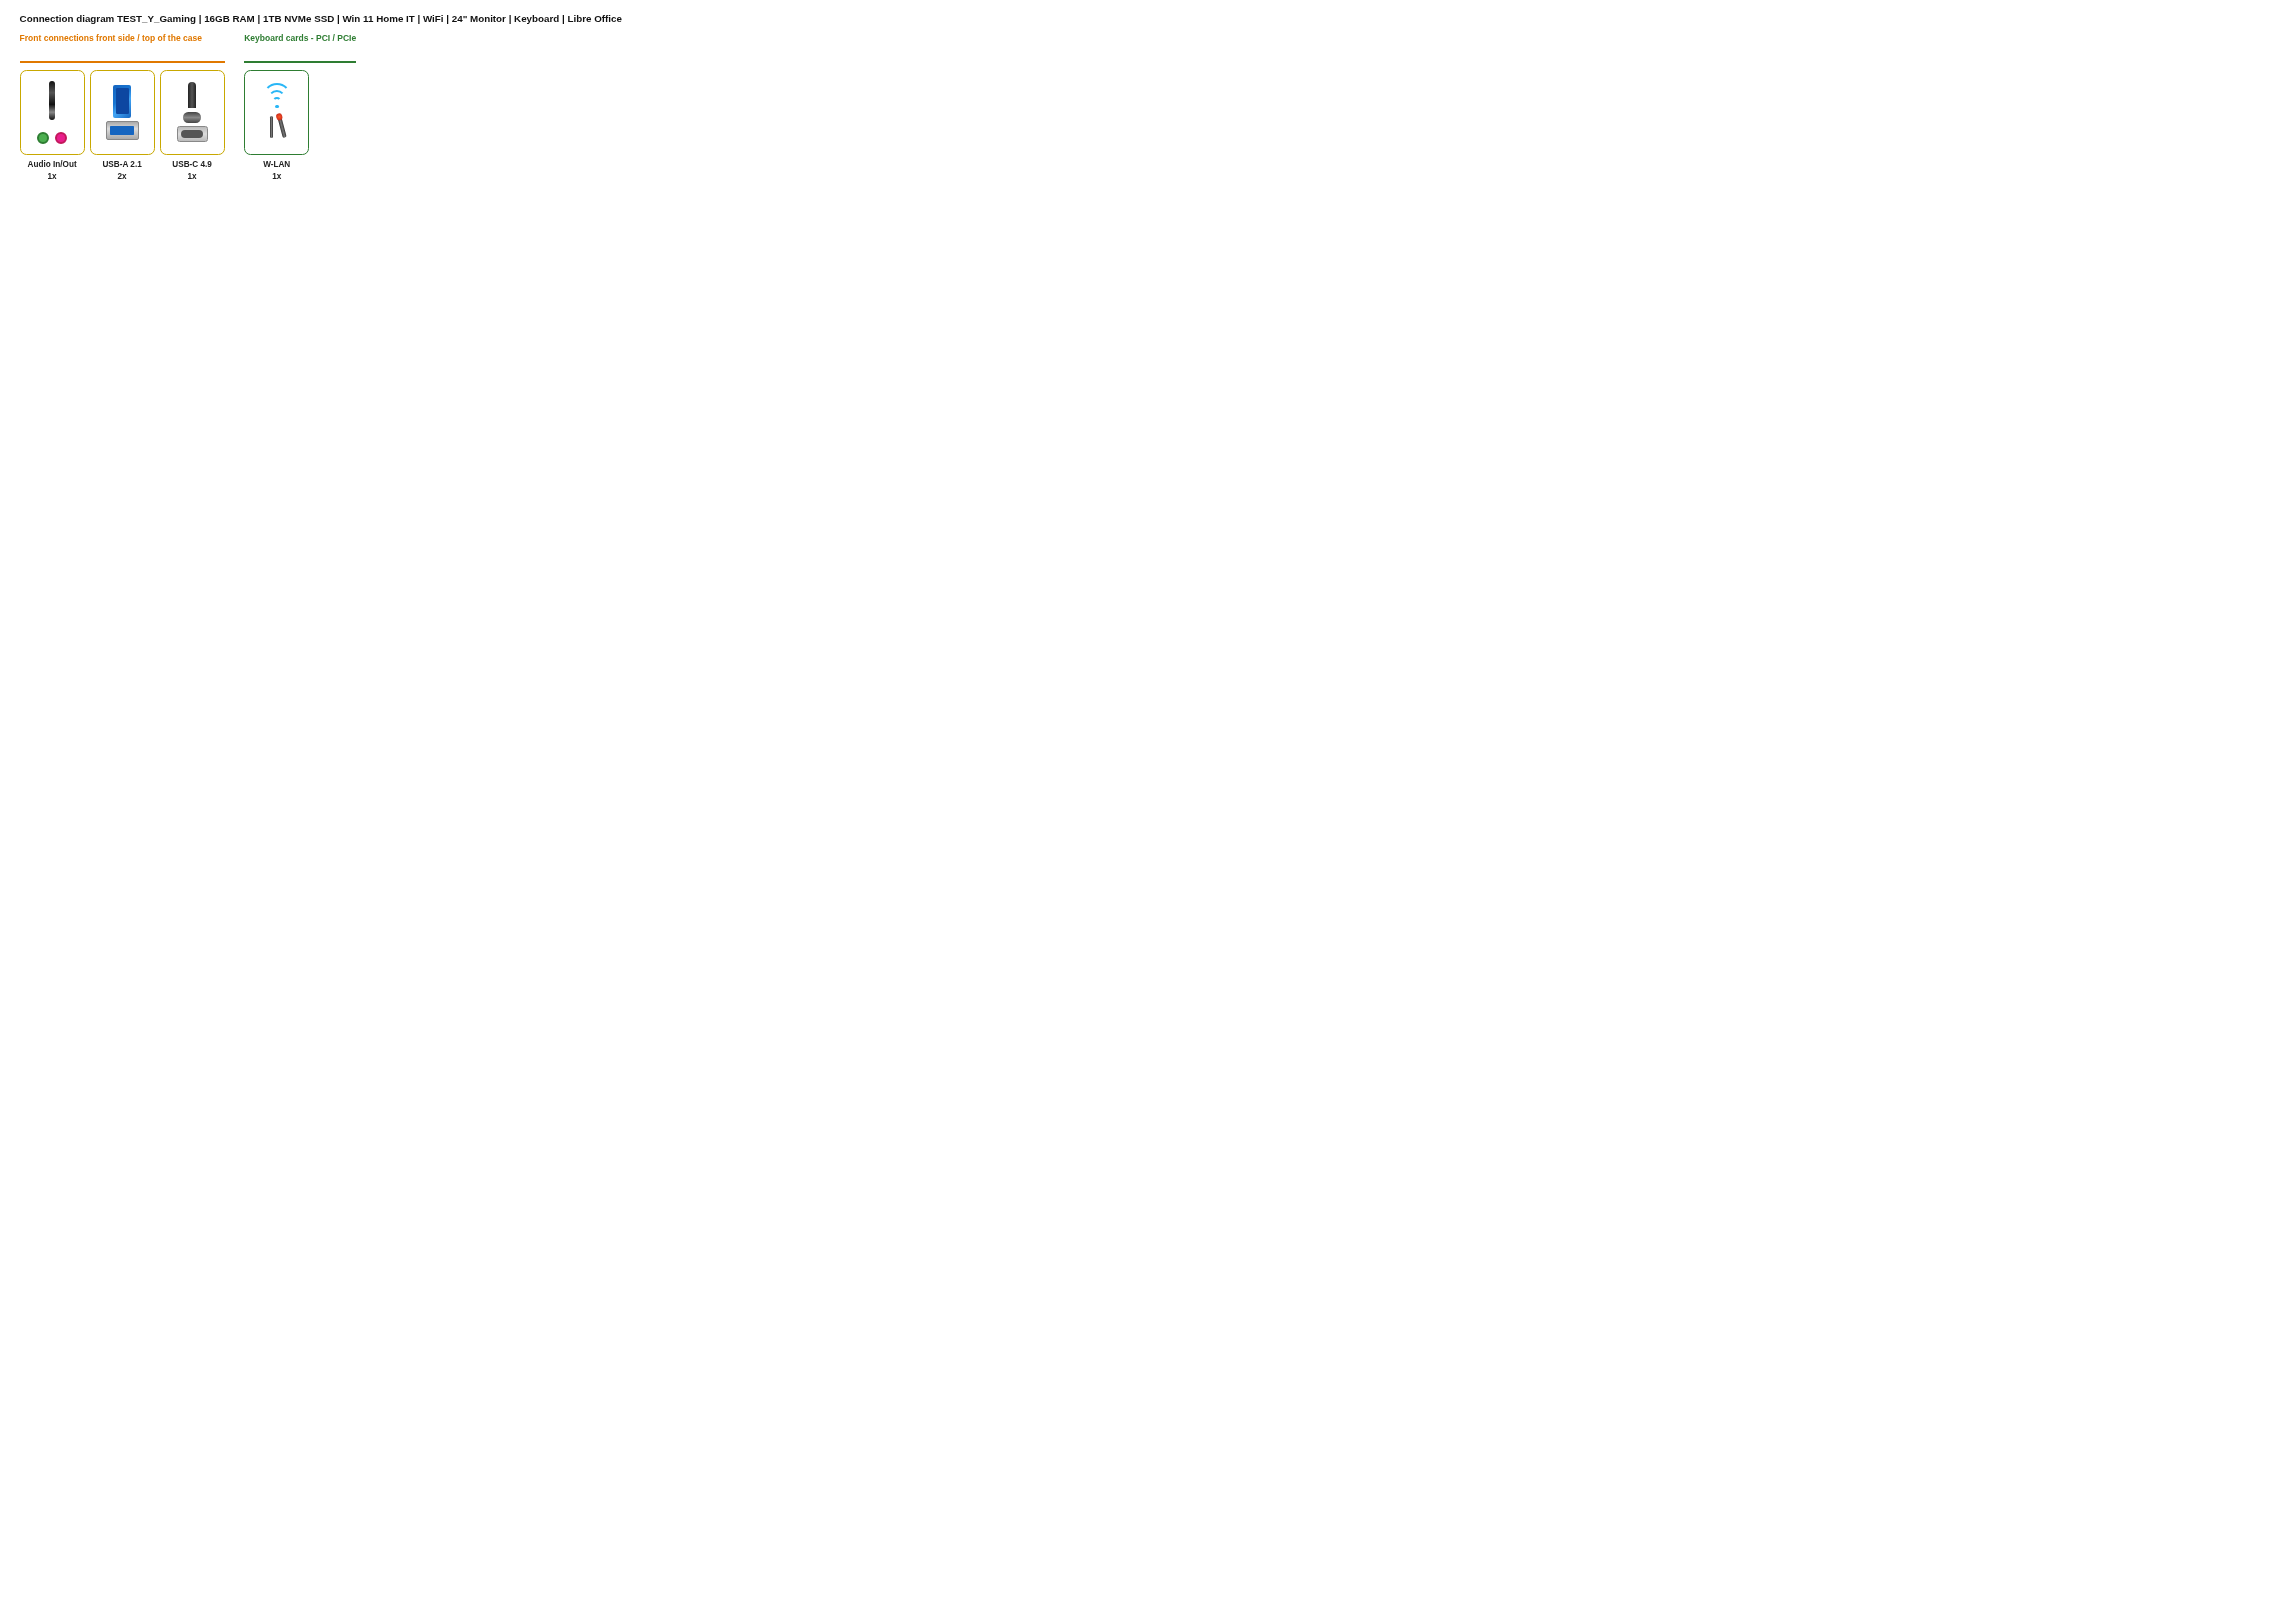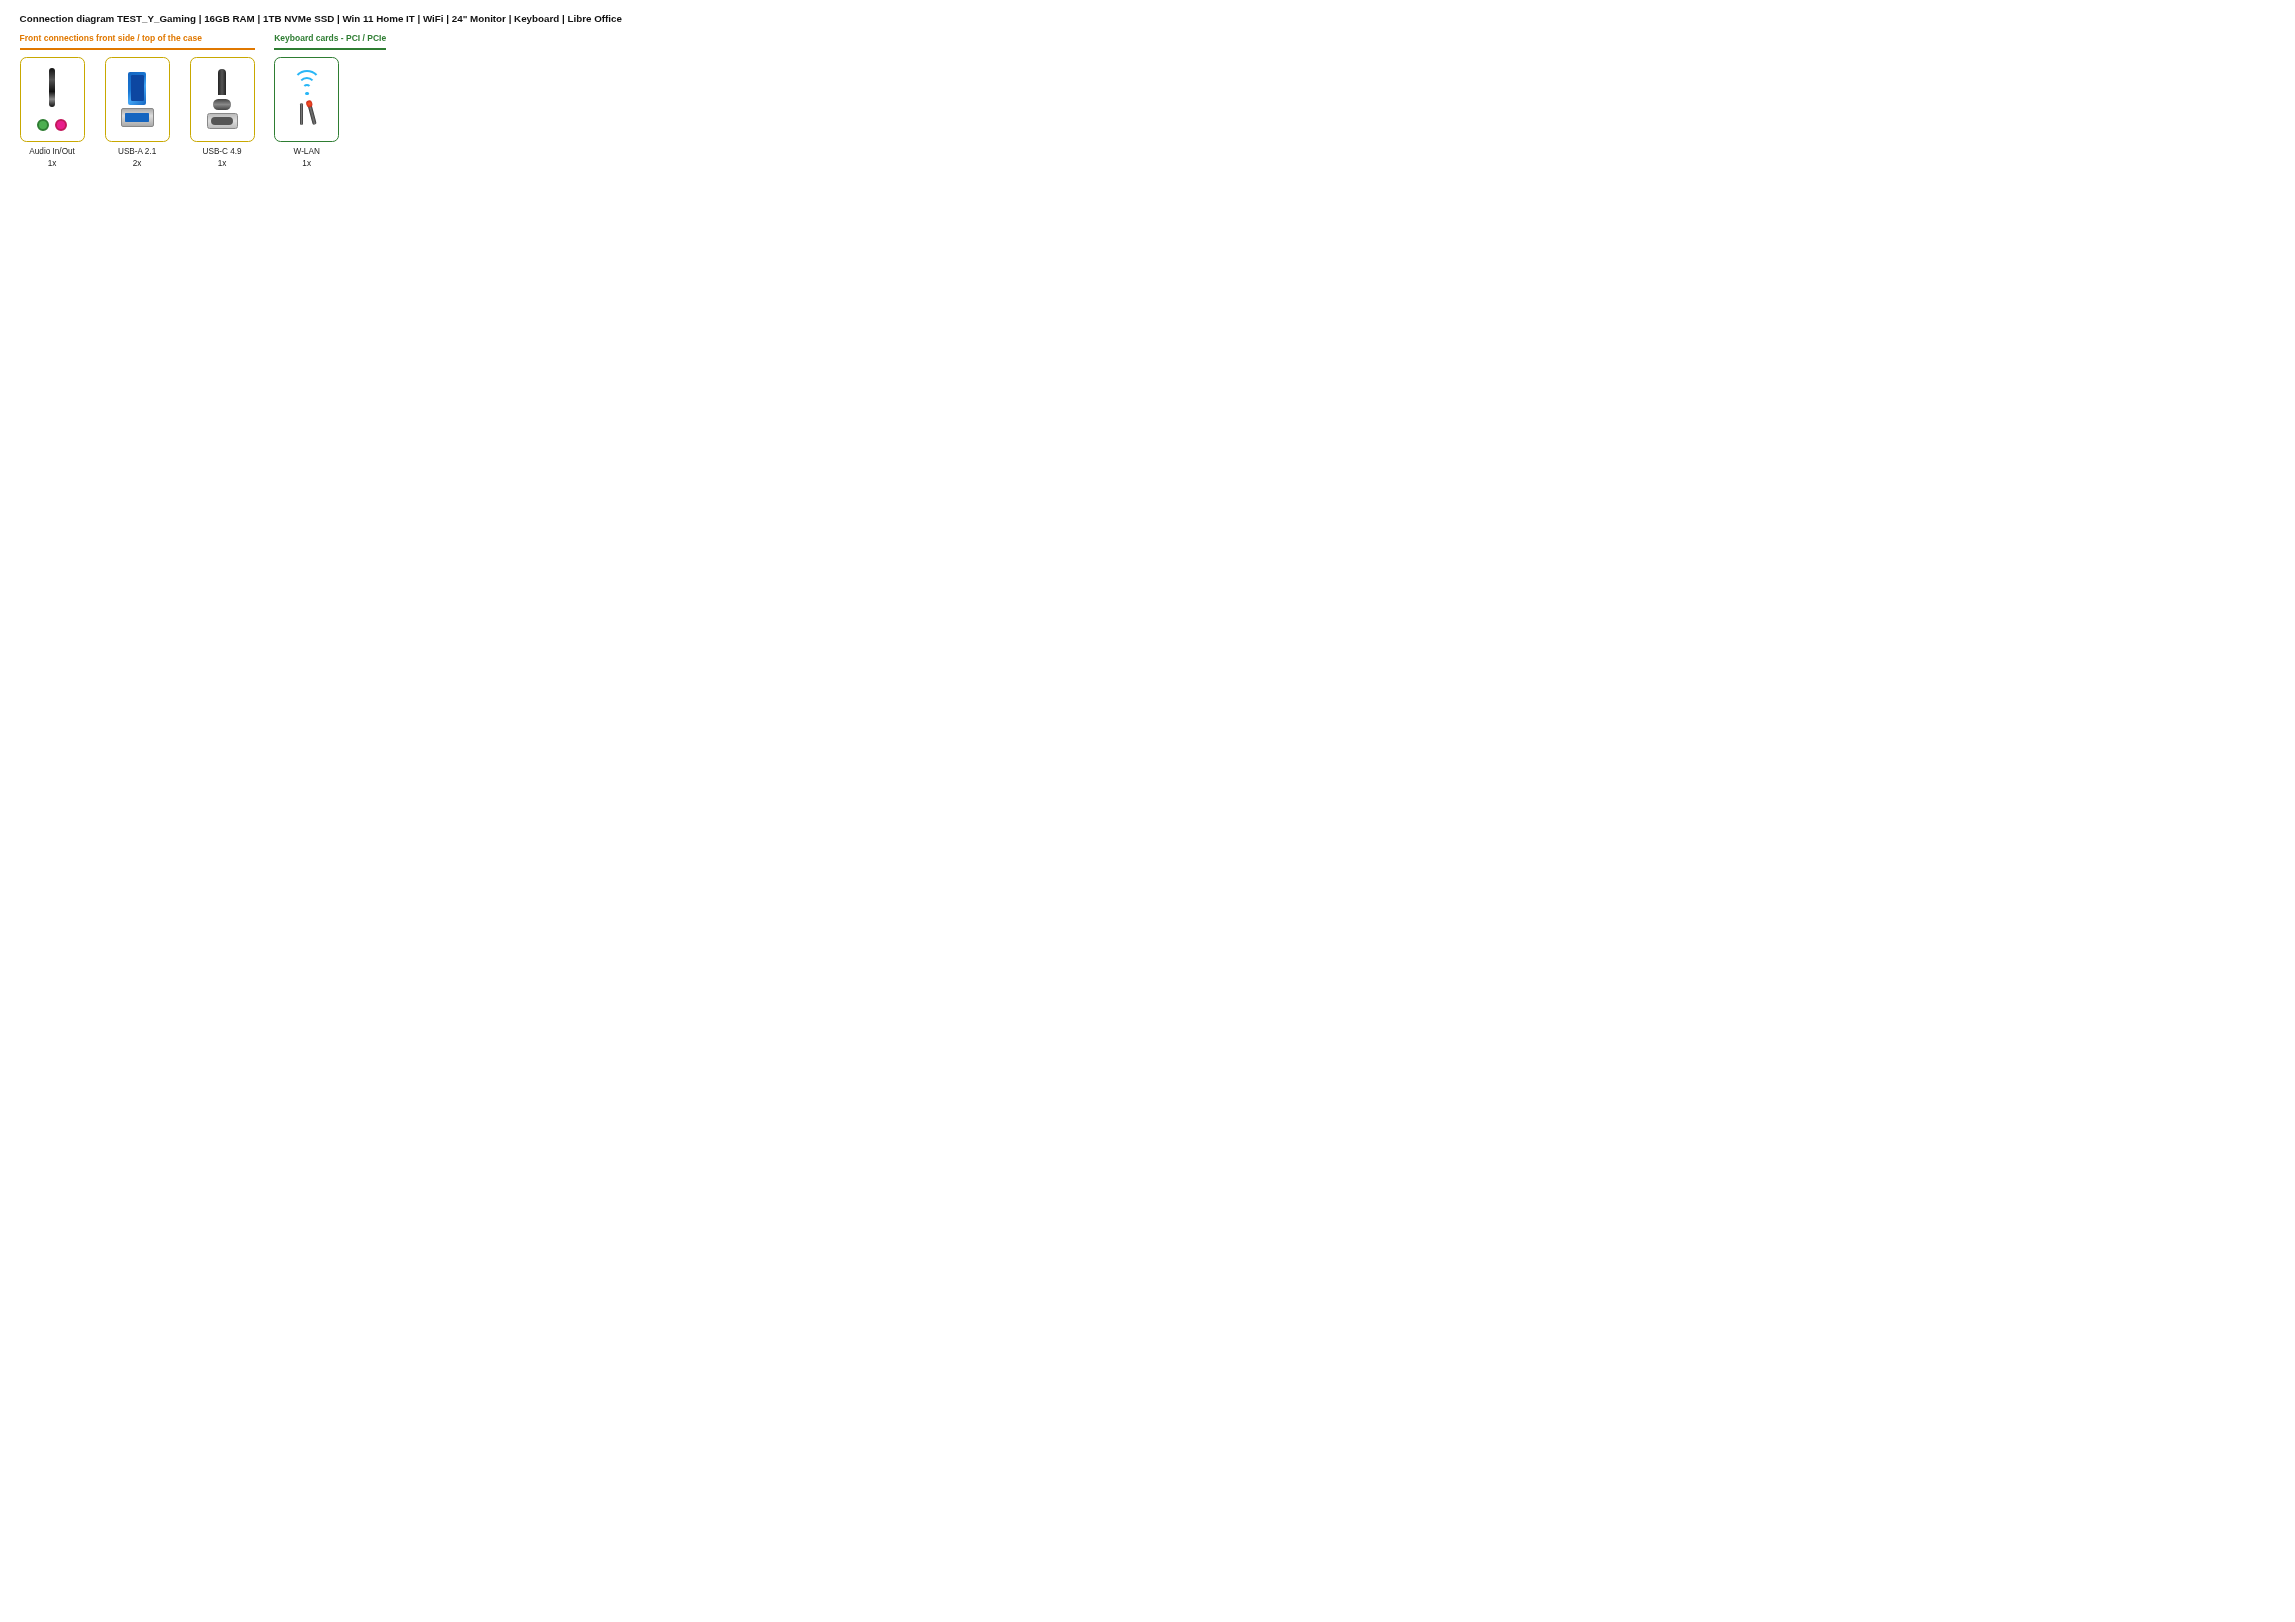--- a/index.html
+++ b/index.html
@@ -34,40 +34,41 @@
     .section {
       display: flex;
       flex-direction: column;
       margin-right: 19.6px;
     }
 
     .section-header {
       font-weight: bold;
       font-size: 8.5px;
       margin-bottom: 3.9px;
-      padding-bottom: 5px;
+      padding-bottom: 18px;
       border-bottom: 2px solid;
       display: inline-block;
     }
 
     .section-header.orange {
       color: #e07800;
       border-color: #e07800;
     }
 
     .section-header.green {
       color: #2e7d32;
       border-color: #2e7d32;
     }
 
     .cards-row {
       display: flex;
       flex-direction: row;
-      gap: 20px;
+      gap: 5px;
       margin-top: 2.6px;
+      font-weight: bold;
     }
 
     .card {
       display: flex;
       flex-direction: column;
       align-items: center;
       width: 65px;
     }
 
     .card-image-box {

